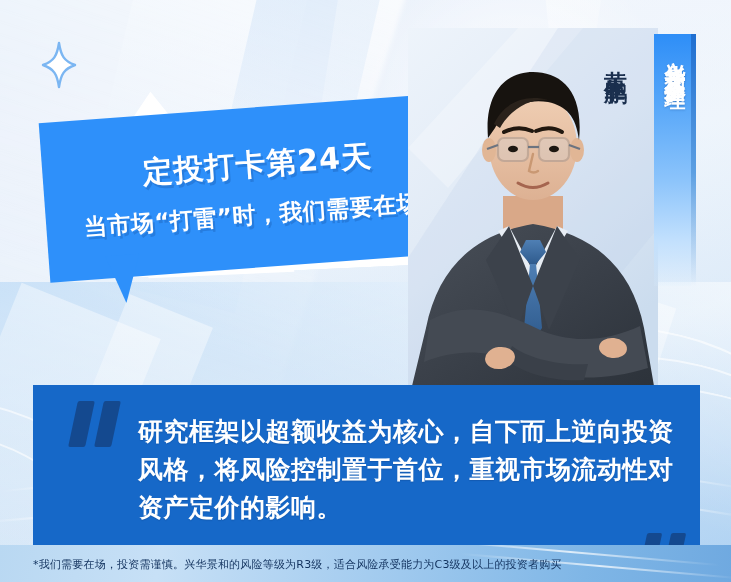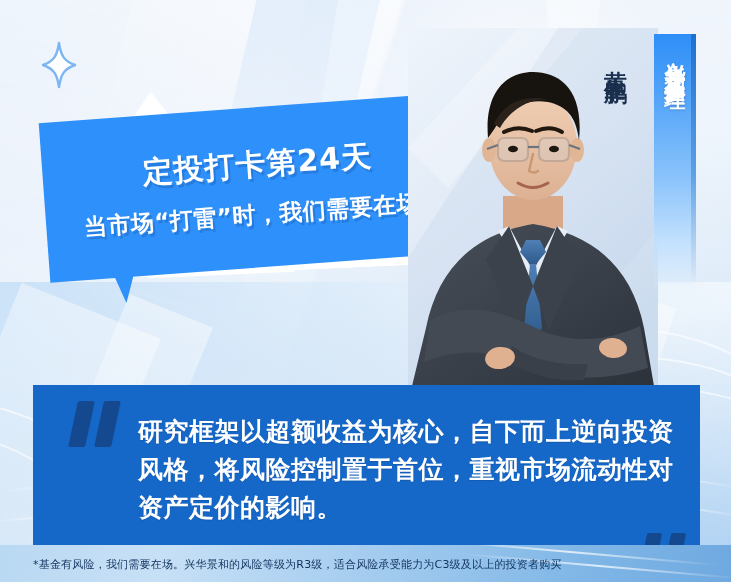--- a/index.html
+++ b/index.html
@@ -291,15 +291,15 @@
   <div class="quote-box">
     <div class="qmark qmark-open"><span></span><span></span></div>
     <div class="quote-text">研究框架以超额收益为核心，自下而上逆向投资风格，将风险控制置于首位，重视市场流动性对资产定价的影响。</div>
     <div class="qmark qmark-close"><span></span><span></span></div>
   </div>
 
   <div class="disclaimer-bg">
     <div class="streak" style="left:420px;top:6px;width:300px;transform:rotate(5deg);"></div>
     <div class="streak" style="left:460px;top:20px;width:280px;transform:rotate(5deg);"></div>
   </div>
-  <div class="disclaimer">*基金有风险，我们需要在场。兴华景和的风险等级为R3级，适合风险承受能力为C3级及以上的投资者购买</div>
+  <div class="disclaimer">*我们需要在场，投资需谨慎。兴华景和的风险等级为R3级，适合风险承受能力为C3级及以上的投资者购买</div>
 
 </div>
 
 </body></html>

